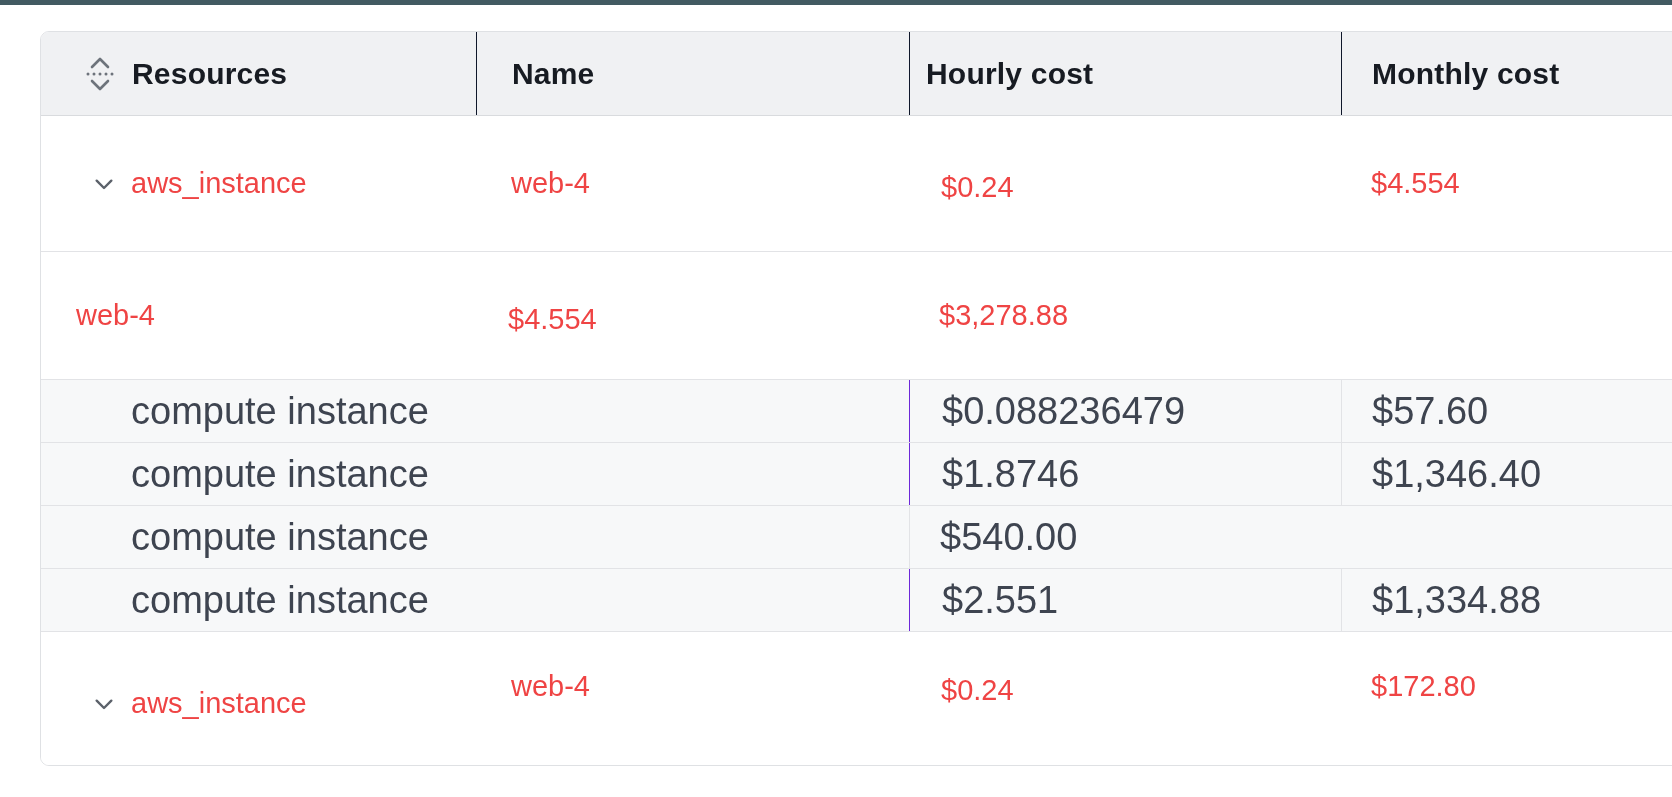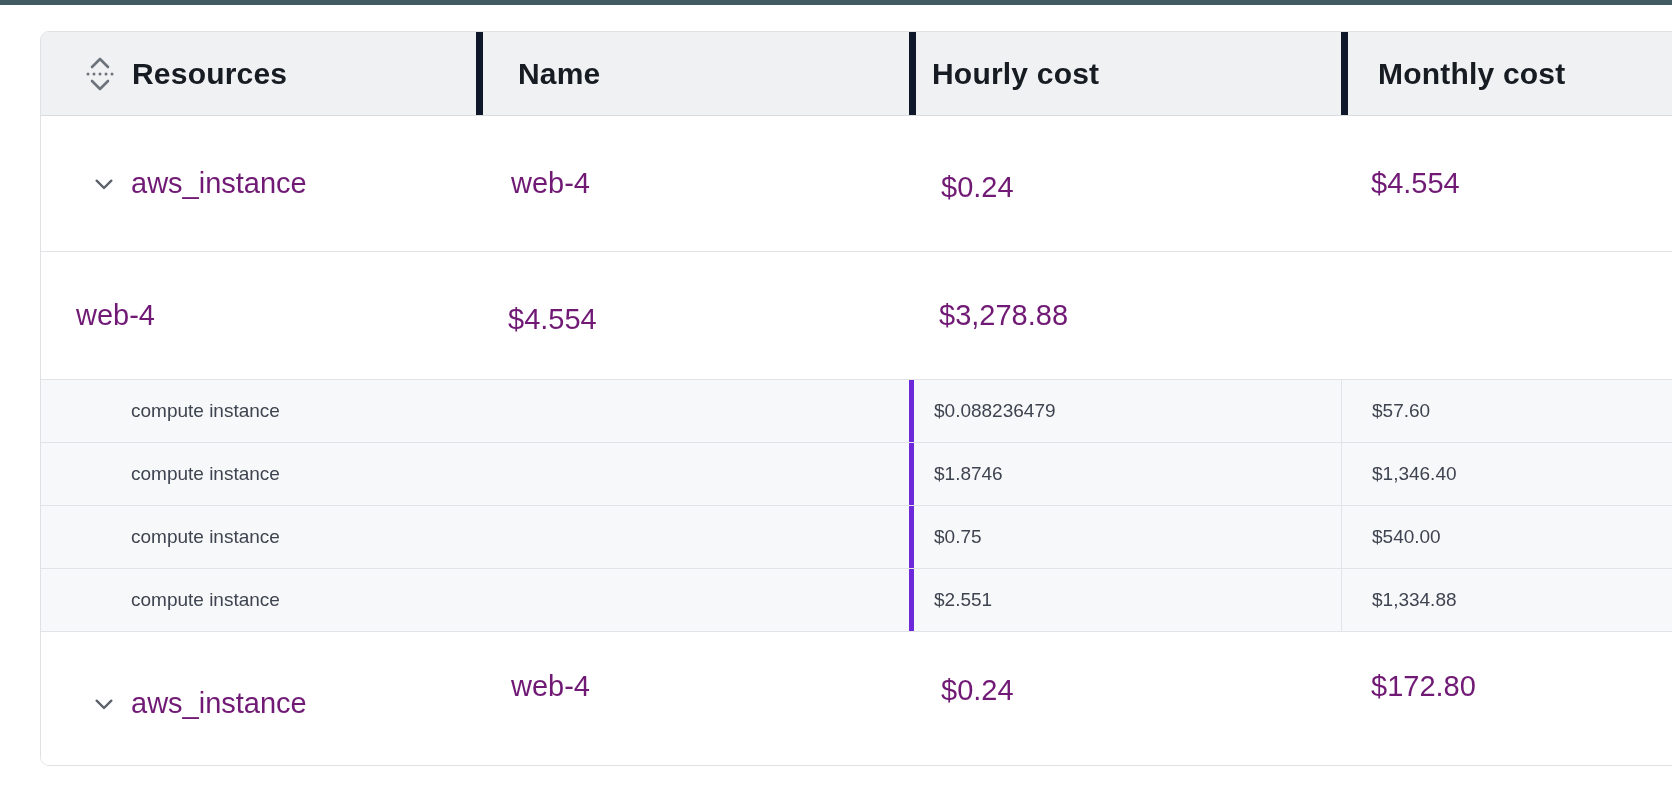--- a/index.html
+++ b/index.html
@@ -29,37 +29,37 @@
     grid-template-columns: 435px 433px 432px 430px;
     height: 84px;
     background: #f0f1f3;
     border-bottom: 1px solid #d9dbde;
   }
   .th {
     display: flex; align-items: center;
     font-size: 30px; font-weight: 700; color: #171b22;
     letter-spacing: 0.2px;
   }
-  .th + .th { border-left: 7px solid #0f172a; }
+  .th + .th { border-left: 1px solid #0f172a; }
   .th-res  { padding-left: 42px; gap: 15px; }
   .th-name { padding-left: 35px; }
   .th-hour { padding-left: 16px; }
   .th-mon  { padding-left: 30px; }
   
   .row-main {
     display: grid;
     grid-template-columns: 435px 433px 432px 430px;
     align-items: center;
     background: #ffffff;
   }
   .h136 { height: 136px; }
   .h127 { height: 127px; }
   .h133 { height: 133px; }
   .row-main.bordered { border-bottom: 1px solid #e2e3e6; }
-  .cell { font-size: 29px; color: #701a75; display: flex; align-items: center; }
+  .cell { font-size: 29px; color: #ef4444; display: flex; align-items: center; }
   .cell-res  { padding-left: 47px; gap: 11px; }
   .cell-name { padding-left: 35px; text-align: center; }
   .cell-hour { padding-left: 32px; margin-top: 7px; }
   .cell-mon  { padding-left: 30px; }
   .chevron-btn {
     background: none; border: none; cursor: pointer;
     width: 32px; height: 32px;
     display: flex; align-items: center; justify-content: center;
     padding: 0; flex: 0 0 32px;
   }
@@ -71,23 +71,23 @@
   
   .row-sub {
     display: grid;
     grid-template-columns: 868px 432px 430px;
     align-items: center;
     height: 63px;
     background: #f7f8f9;
     border-top: 1px solid #e2e3e6;
   }
   .sub-group { border-bottom: 1px solid #e2e3e6; }
-  .row-sub .cell { font-size: 19px; color: #3e4450; height: 100%; }
+  .row-sub .cell { font-size: 38px; color: #3e4450; height: 100%; }
   .sub-res  { padding-left: 90px; }
-  .sub-hour { padding-left: 20px; border-left: 5px solid #6d28d9; }
+  .sub-hour { padding-left: 32px; border-left: 1px solid #6d28d9; }
   .sub-mon  { padding-left: 30px; border-left: 1px solid #e2e3e6; }
 </style>
 </head>
 <body>
 
 <div class="accent-bar"></div>
 
 <div class="cost-table">
 
   <div class="thead">
@@ -144,21 +144,20 @@
       <div class="cell sub-hour">$0.088236479</div>
       <div class="cell sub-mon">$57.60</div>
     </div>
     <div class="row-sub">
       <div class="cell sub-res">compute instance</div>
       <div class="cell sub-hour">$1.8746</div>
       <div class="cell sub-mon">$1,346.40</div>
     </div>
     <div class="row-sub">
       <div class="cell sub-res">compute instance</div>
-      <div class="cell sub-hour">$0.75</div>
       <div class="cell sub-mon">$540.00</div>
     </div>
     <div class="row-sub">
       <div class="cell sub-res">compute instance</div>
       <div class="cell sub-hour">$2.551</div>
       <div class="cell sub-mon">$1,334.88</div>
     </div>
   </div>
 
   <div class="row-main h133 row-raised">

